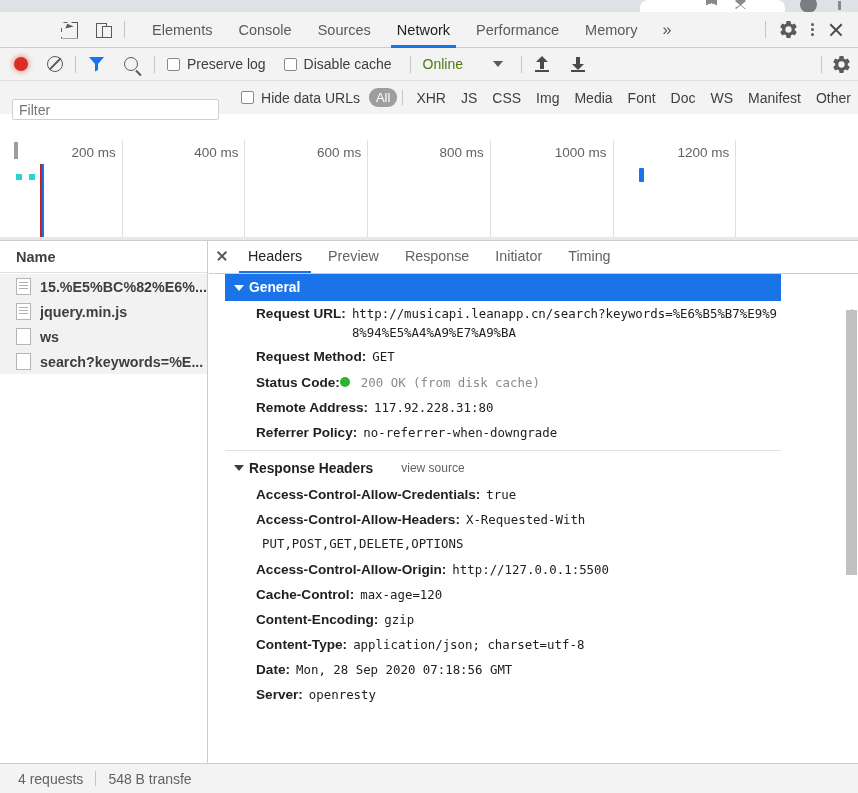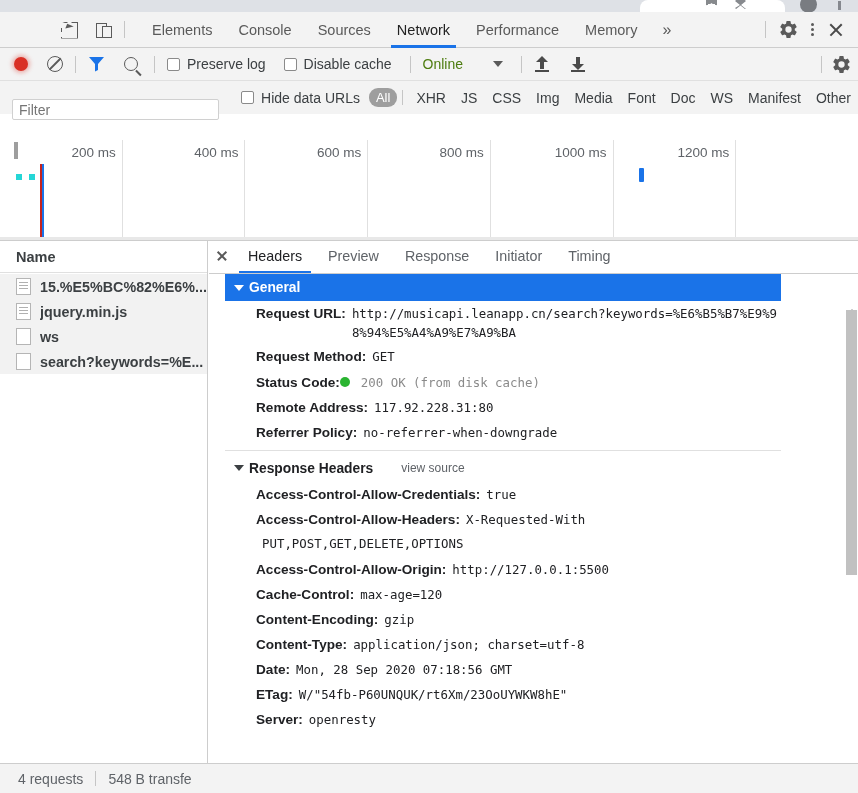--- a/index.html
+++ b/index.html
@@ -554,24 +554,20 @@
         </div>
         <div class="hrow">
           <span class="hkey">Content-Type:</span>
           <span class="hval">application/json; charset=utf-8</span>
         </div>
         <div class="hrow">
           <span class="hkey">Date:</span>
           <span class="hval">Mon, 28 Sep 2020 07:18:56 GMT</span>
         </div>
         <div class="hrow">
-          <span class="hkey">ETag:</span>
-          <span class="hval">W/"54fb-P60UNQUK/rt6Xm/23OoUYWKW8hE"</span>
-        </div>
-        <div class="hrow">
           <span class="hkey">Server:</span>
           <span class="hval">openresty</span>
         </div>
       </div>
 
       <div class="det-scroll-track">
         <div class="det-scroll-arrow"></div>
         <div class="det-scroll-thumb"></div>
       </div>
     </div>

